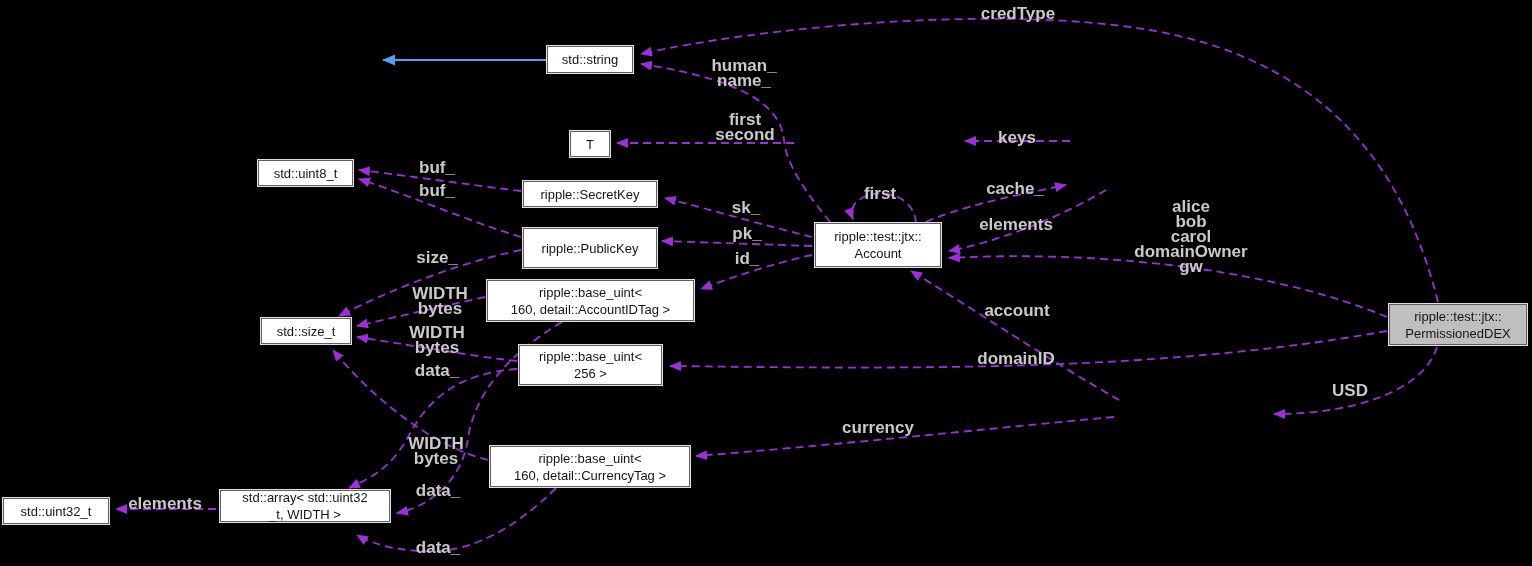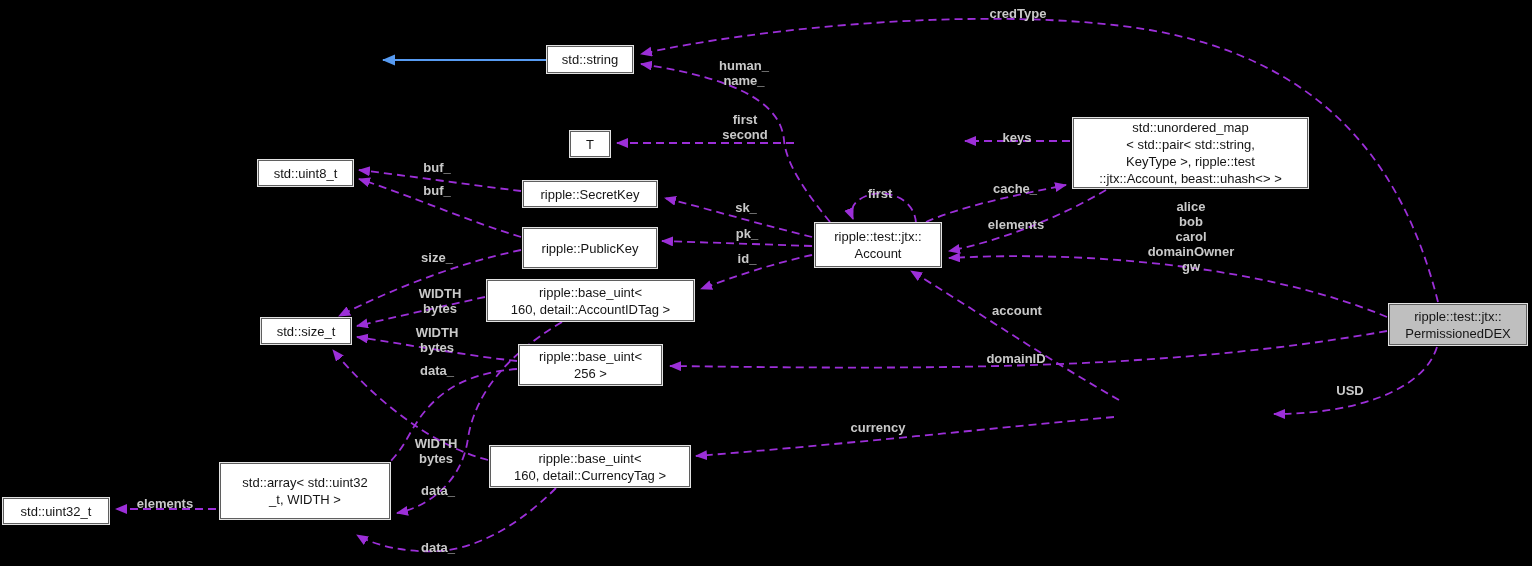--- a/index.html
+++ b/index.html
@@ -10,21 +10,21 @@
   #edges{position:absolute;left:0;top:0;}
   .node{
     position:absolute;display:flex;align-items:center;justify-content:center;
     background:#fff;border:1px solid #5f5f5f;box-shadow:0 0 0 1px #e2e2e2;
     color:#151515;font-size:13px;line-height:17px;text-align:center;
     white-space:pre-line;box-sizing:border-box;padding:1px 4px;cursor:pointer;
   }
   .node.hl{background:#bfbfbf;}
   .elabel{
     position:absolute;transform:translate(-50%,-50%);
-    color:#c9c9c9;font-size:13px;line-height:15px;font-weight:600;
+    color:#c9c9c9;font-size:17px;line-height:15px;font-weight:600;
     text-align:center;white-space:pre-line;pointer-events:none;
   }
 </style>
 </head>
 <body>
 
 <div id="canvas">
 
   <svg id="edges" width="1532" height="566" viewBox="0 0 1532 566">
     <defs>
@@ -60,40 +60,36 @@
       <path d="M 488,460 C 432,446 372,398 333,350" marker-end="url(#ap)"></path>
       <path d="M 517,369 C 455,374 428,400 408,437 C 390,470 368,479 349,488" marker-end="url(#ap)"></path>
       <path d="M 562,322 C 505,356 475,395 468,438 C 463,478 432,506 397,513" marker-end="url(#ap)"></path>
       <path d="M 556,488 C 512,532 470,549 440,551 C 408,553 375,546 357,535" marker-end="url(#ap)"></path>
       <path d="M 216,509 L 116,509" marker-end="url(#ap)"></path>
     </g>
   </svg>
 
   <div class="node" style="left:547px;top:46px;width:86px;height:27px">std::string</div>
   <div class="node" style="left:570px;top:131px;width:40px;height:26px">T</div>
-  <div class="node" style="left:1073px;top:118px;width:235px;height:70px">std::unordered_map
-&lt; std::pair&lt; std::string,
-KeyType &gt;, ripple::test
-::jtx::Account, beast::uhash&lt;&gt; &gt;</div>
   <div class="node" style="left:258px;top:160px;width:95px;height:26px">std::uint8_t</div>
   <div class="node" style="left:523px;top:181px;width:134px;height:26px">ripple::SecretKey</div>
   <div class="node" style="left:523px;top:228px;width:134px;height:40px">ripple::PublicKey</div>
   <div class="node" style="left:815px;top:223px;width:126px;height:44px">ripple::test::jtx::
 Account</div>
   <div class="node" style="left:487px;top:280px;width:207px;height:41px">ripple::base_uint&lt;
 160, detail::AccountIDTag &gt;</div>
   <div class="node" style="left:261px;top:318px;width:90px;height:26px">std::size_t</div>
   <div class="node" style="left:519px;top:345px;width:143px;height:40px">ripple::base_uint&lt;
 256 &gt;</div>
   <div class="node hl" style="left:1389px;top:304px;width:138px;height:41px">ripple::test::jtx::
 PermissionedDEX</div>
   <div class="node" style="left:490px;top:446px;width:200px;height:41px">ripple::base_uint&lt;
 160, detail::CurrencyTag &gt;</div>
   <div class="node" style="left:3px;top:498px;width:106px;height:26px">std::uint32_t</div>
-  <div class="node" style="left:220px;top:463px;width:170px;height:56px">std::array&lt; std::uint32
+  <div class="node" style="left:220px;top:490px;width:170px;height:32px">std::array&lt; std::uint32
 _t, WIDTH &gt;</div>
 
   <div class="elabel" style="left:1018px;top:13px">credType</div>
   <div class="elabel" style="left:744px;top:73px">human_
 name_</div>
   <div class="elabel" style="left:745px;top:127px">first
 second</div>
   <div class="elabel" style="left:1017px;top:137px">keys</div>
   <div class="elabel" style="left:437px;top:167px">buf_</div>
   <div class="elabel" style="left:437px;top:190px">buf_</div>

